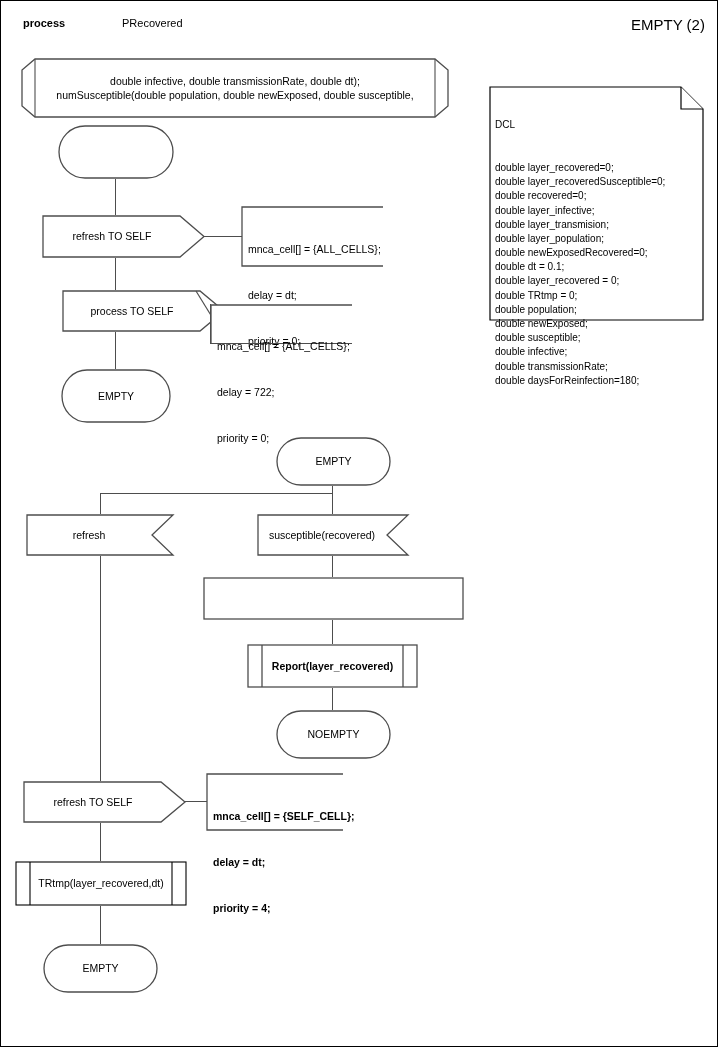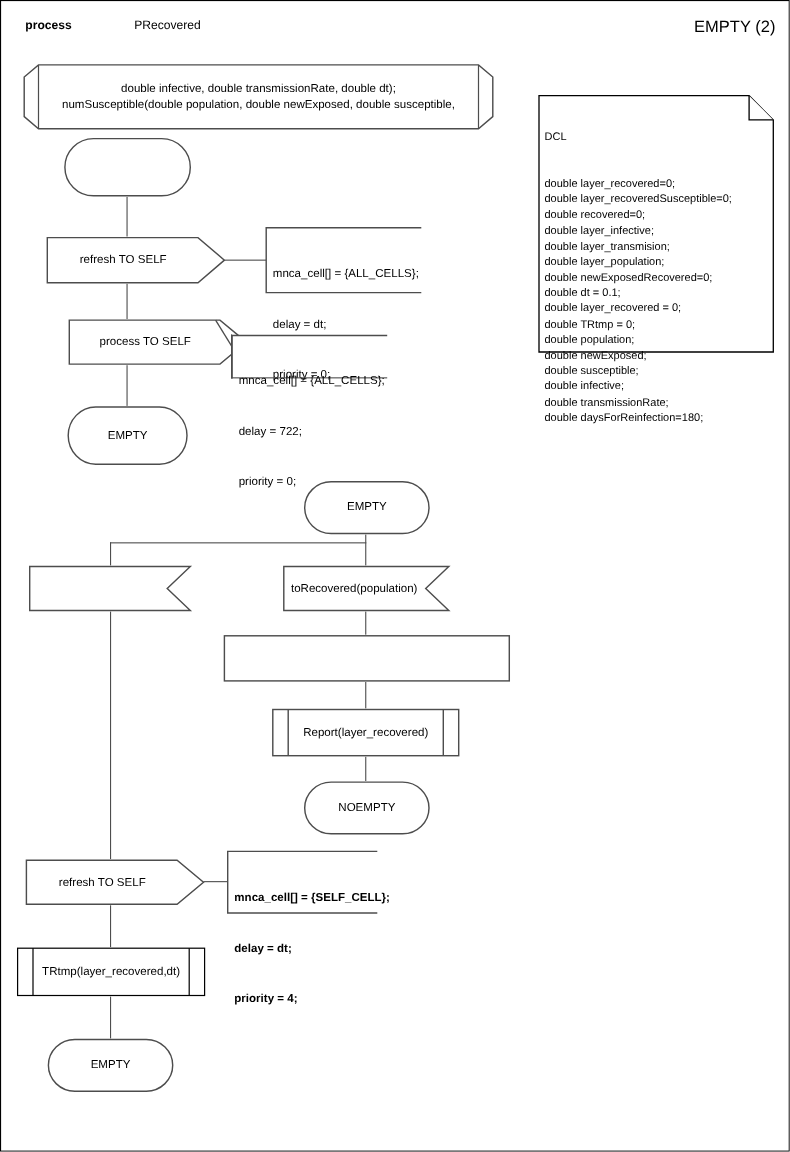--- a/index.html
+++ b/index.html
@@ -172,46 +172,47 @@
 
   <div class="line" style="left:99px; top:492px; width:233px; height:1.3px;"></div>
 
   <div class="line" style="left:99px; top:492px; width:1.3px; height:21px;"></div>
 
   <div class="shape" style="left:25px; top:513px;">
     <svg width="148" height="42" viewBox="0 0 148 42">
       <path d="M 1,1 L 147,1 L 126,21 L 147,41 L 1,41 Z" fill="#ffffff" stroke="#4d4d4d" stroke-width="1.3"></path>
     </svg>
   </div>
+  <div class="lbl" style="left:25px; top:513px; width:126px; height:42px;">refresh</div>
 
   <div class="shape" style="left:256px; top:513px;">
     <svg width="152" height="42" viewBox="0 0 152 42">
       <path d="M 1,1 L 151,1 L 130,21 L 151,41 L 1,41 Z" fill="#ffffff" stroke="#4d4d4d" stroke-width="1.3"></path>
     </svg>
   </div>
-  <div class="lbl" style="left:256px; top:513px; width:130px; height:42px;">toRecovered(population)</div>
+  <div class="lbl" style="left:256px; top:513px; width:130px; height:42px;">susceptible(recovered)</div>
 
   <div class="line" style="left:331px; top:555px; width:1.4px; height:21px;"></div>
 
   <div class="shape" style="left:202px; top:576px;">
     <svg width="261" height="43" viewBox="0 0 261 43">
       <rect x="1" y="1" width="259" height="41" fill="#ffffff" stroke="#4d4d4d" stroke-width="1.3"></rect>
     </svg>
   </div>
 
   <div class="line" style="left:331px; top:619px; width:1.4px; height:24px;"></div>
 
   <div class="shape" style="left:246px; top:643px;">
     <svg width="171" height="44" viewBox="0 0 171 44">
       <rect x="1" y="1" width="169" height="42" fill="#ffffff" stroke="#4d4d4d" stroke-width="1.3"></rect>
       <line x1="15" y1="1" x2="15" y2="43" stroke="#4d4d4d" stroke-width="1.3"></line>
       <line x1="156" y1="1" x2="156" y2="43" stroke="#4d4d4d" stroke-width="1.3"></line>
     </svg>
   </div>
-  <div class="lbl" style="left:261px; top:643px; width:141px; height:44px;">Report(layer_recovered)</div>
+  <div class="lbl" style="left:261px; top:643px; width:141px; height:44px;font-weight:bold;">Report(layer_recovered)</div>
 
   <div class="line" style="left:331px; top:687px; width:1.4px; height:22px;"></div>
 
   <div class="shape" style="left:276px; top:709px;">
     <svg width="113" height="49" viewBox="0 0 113 49">
       <path d="M 24,1 L 89,1 A 24,23.5 0 0 1 89,48 L 24,48 A 24,23.5 0 0 1 24,1 Z" fill="#ffffff" stroke="#4d4d4d" stroke-width="1.3"></path>
     </svg>
   </div>
   <div class="lbl" style="left:276px; top:709px; width:113px; height:49px;">NOEMPTY</div>
 

